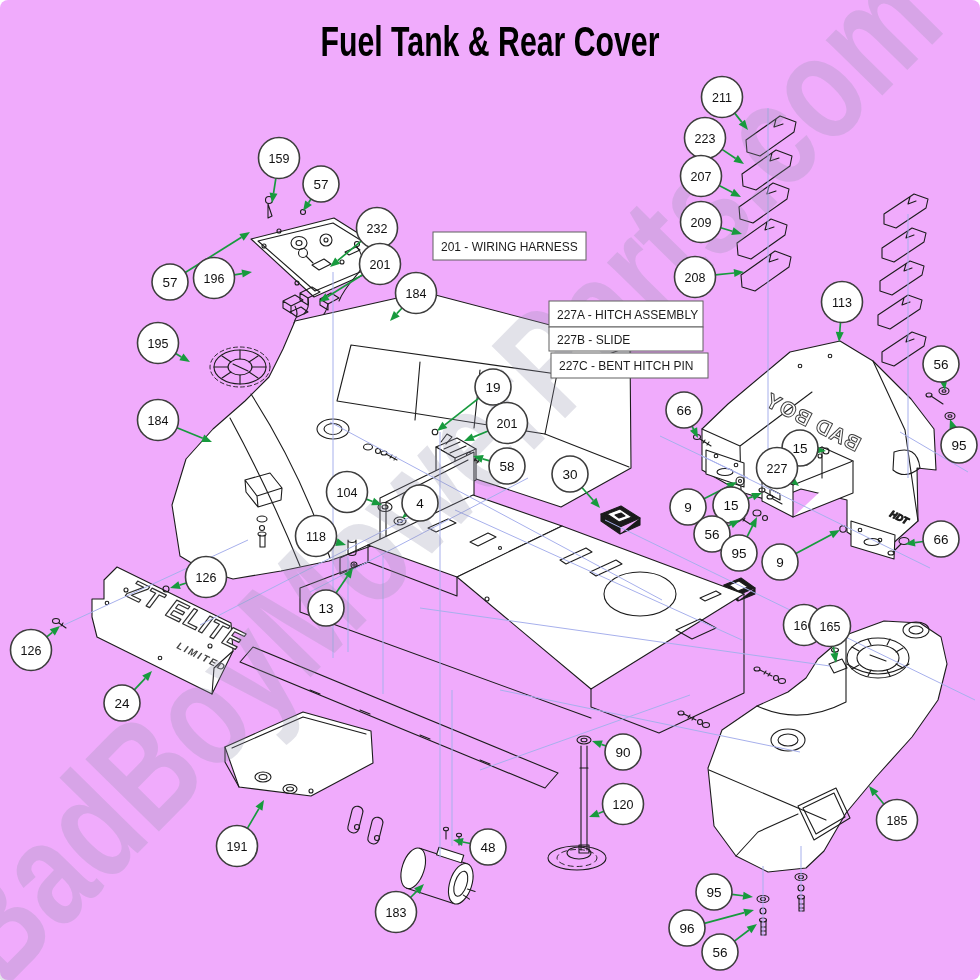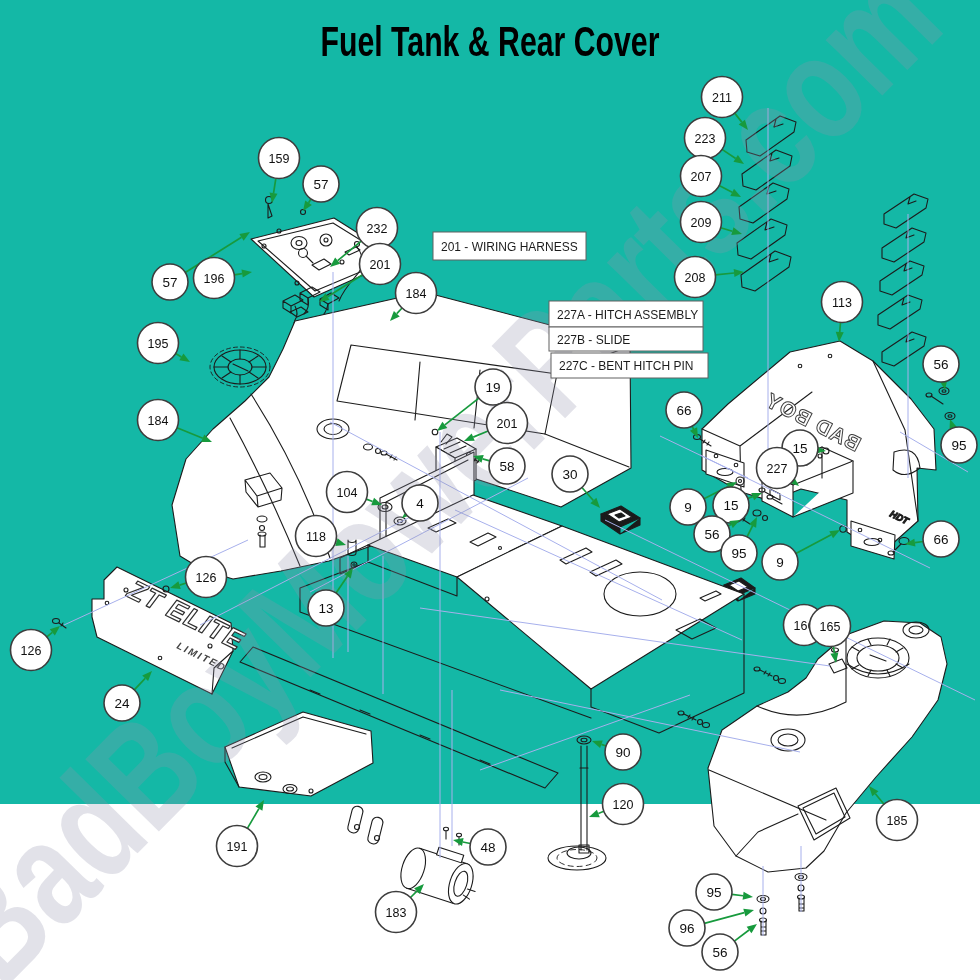--- a/index.html
+++ b/index.html
@@ -1,16 +1,16 @@
 <!DOCTYPE html>
 <html><head>
 <meta charset="utf-8">
 <style>
   html,body{margin:0;padding:0;background:#ffffff;width:980px;height:980px;overflow:hidden;}
-  #stage{position:relative;width:980px;height:804px;background:#14b8a6;font-family:"Liberation Sans",sans-serif;}
+  #stage{position:relative;width:980px;height:980px;background:#f0abfc;font-family:"Liberation Sans",sans-serif;border-radius:8px;}
   #page-title{
     position:absolute;top:18px;left:0;width:100%;text-align:center;
     font-family:"Liberation Sans",sans-serif;font-weight:bold;font-size:42px;color:#000;
     transform:scaleX(0.72);letter-spacing:0px;white-space:nowrap;
   }
   svg{position:absolute;left:0;top:0;}
   svg text{font-family:"Liberation Sans",sans-serif;}
 </style>
 </head>
 <body>

